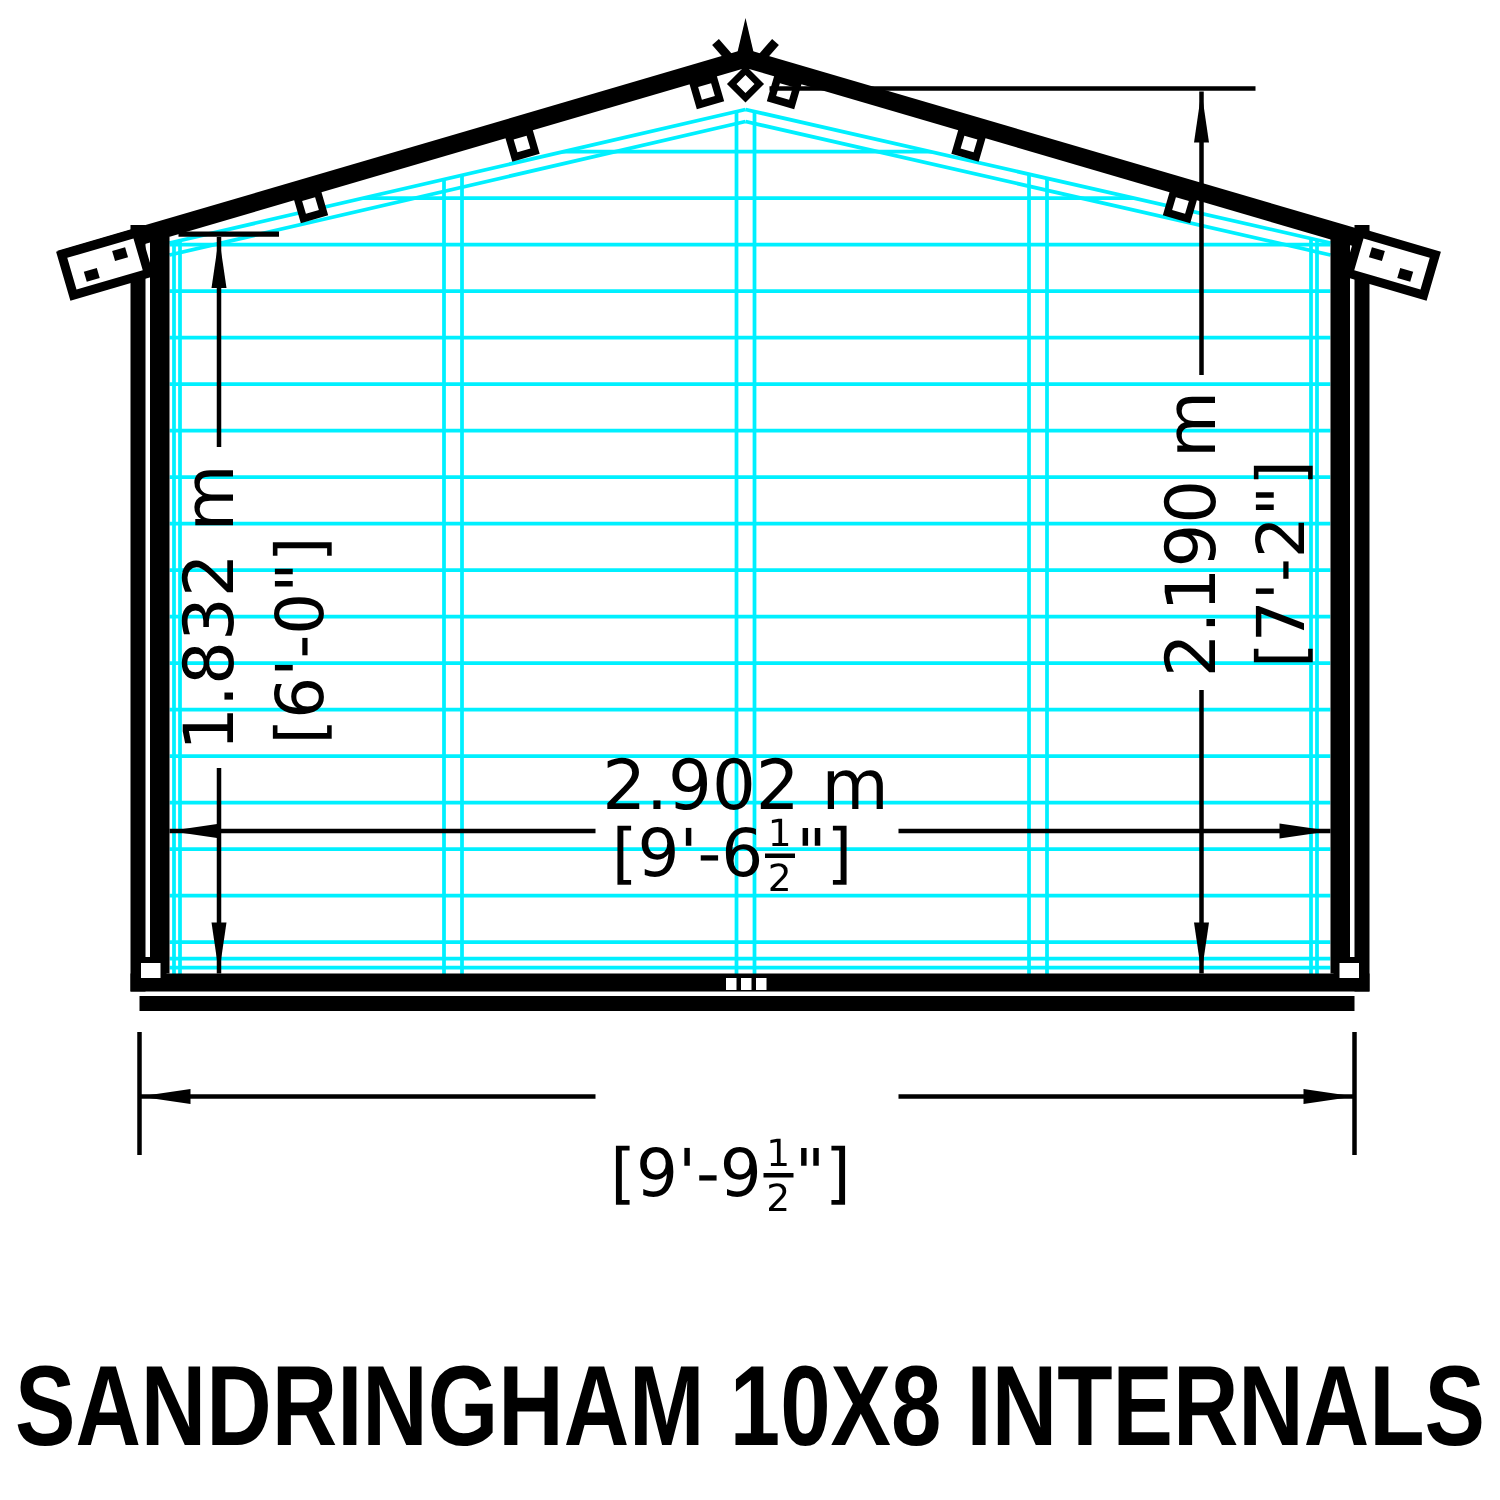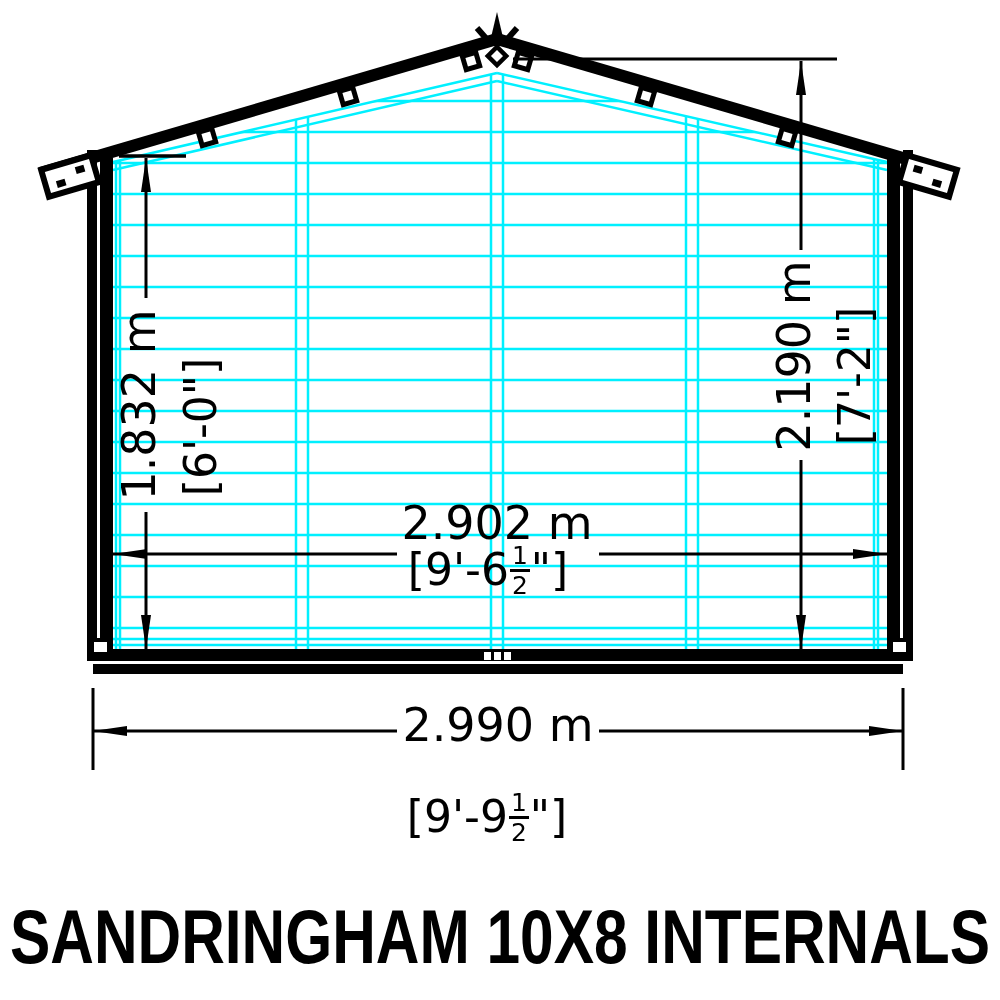--- a/index.html
+++ b/index.html
@@ -176,22 +176,21 @@
   <div class="dim metric" style="left:287px;top:496px;width:420px;height:54px;">2.902 m</div>
   <div class="dim imp" style="left:278px;top:540px;width:420px;height:60px;">
     <span>[9'-6</span>
       <span class="frac">
         <span class="num">1</span>
         <span class="den">2</span>
       </span>
       <span>"]</span>
   </div>
 
-  <div class="dim metric" style="left:288px;top:698px;width:420px;height:54px;">2.990 m</div>
-  <div class="dim imp" style="left:277px;top:787px;width:420px;height:60px;align-items:center;">
+  <div class="dim imp" style="left:277px;top:753px;width:420px;height:60px;align-items:center;">
     <span>[9'-9</span>
       <span class="frac">
         <span class="num">1</span>
         <span class="den">2</span>
       </span>
       <span>"]</span>
   </div>
 
 </div>
 

